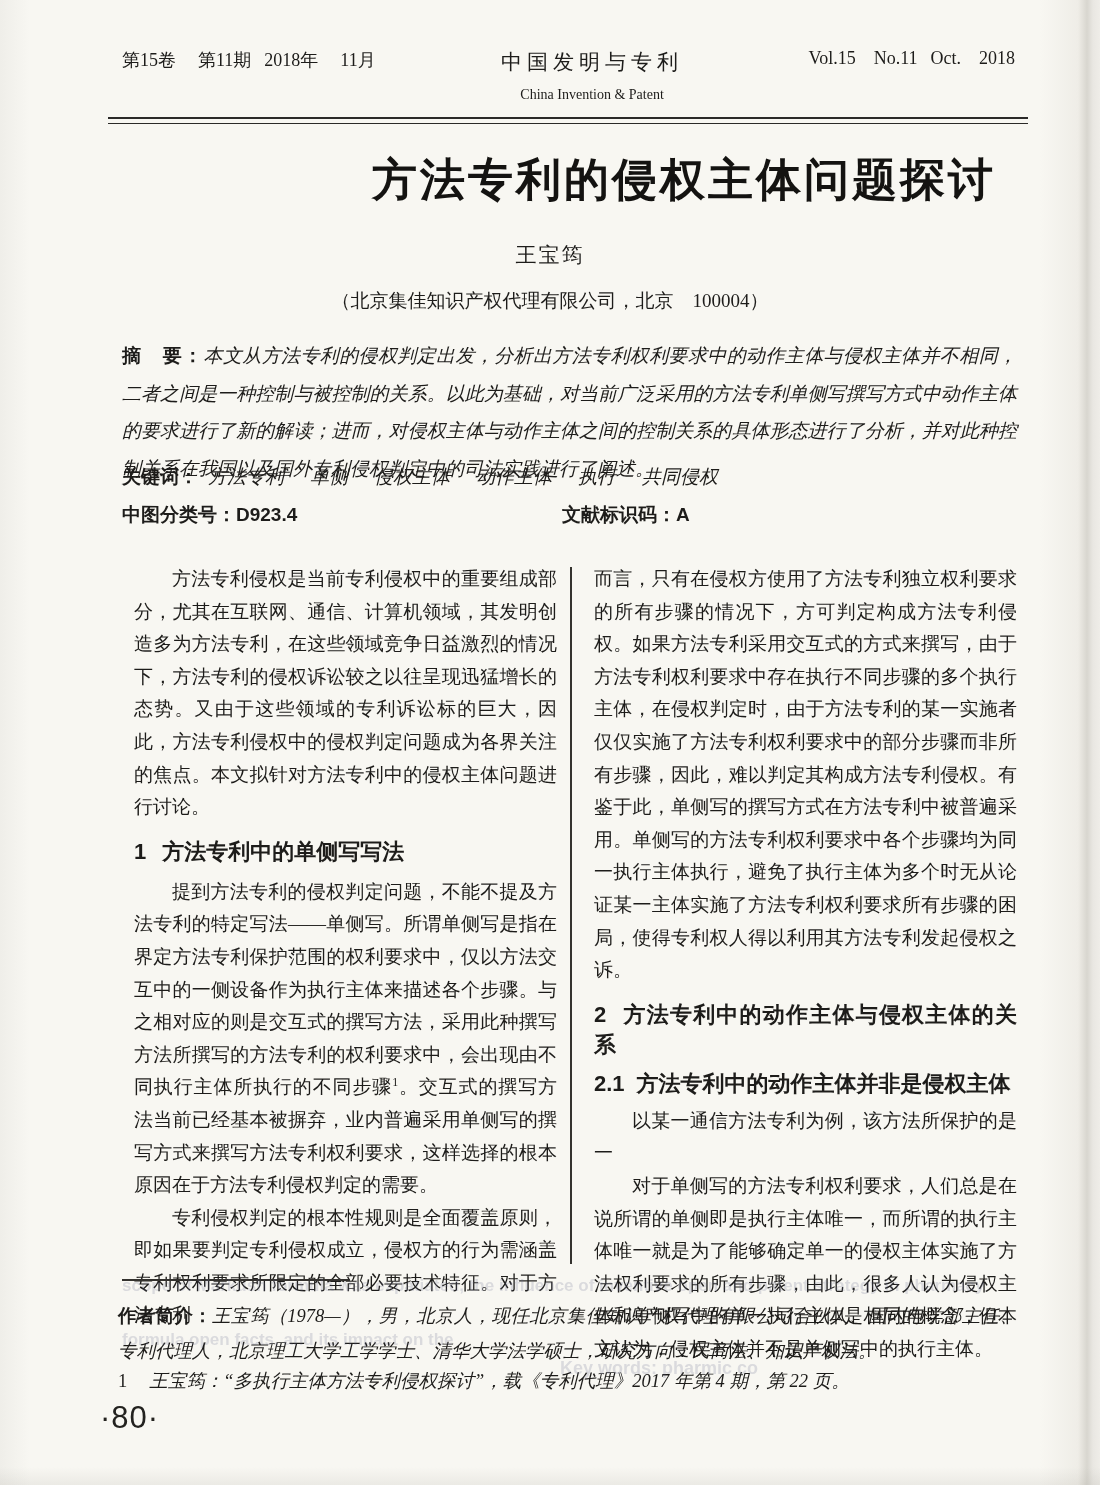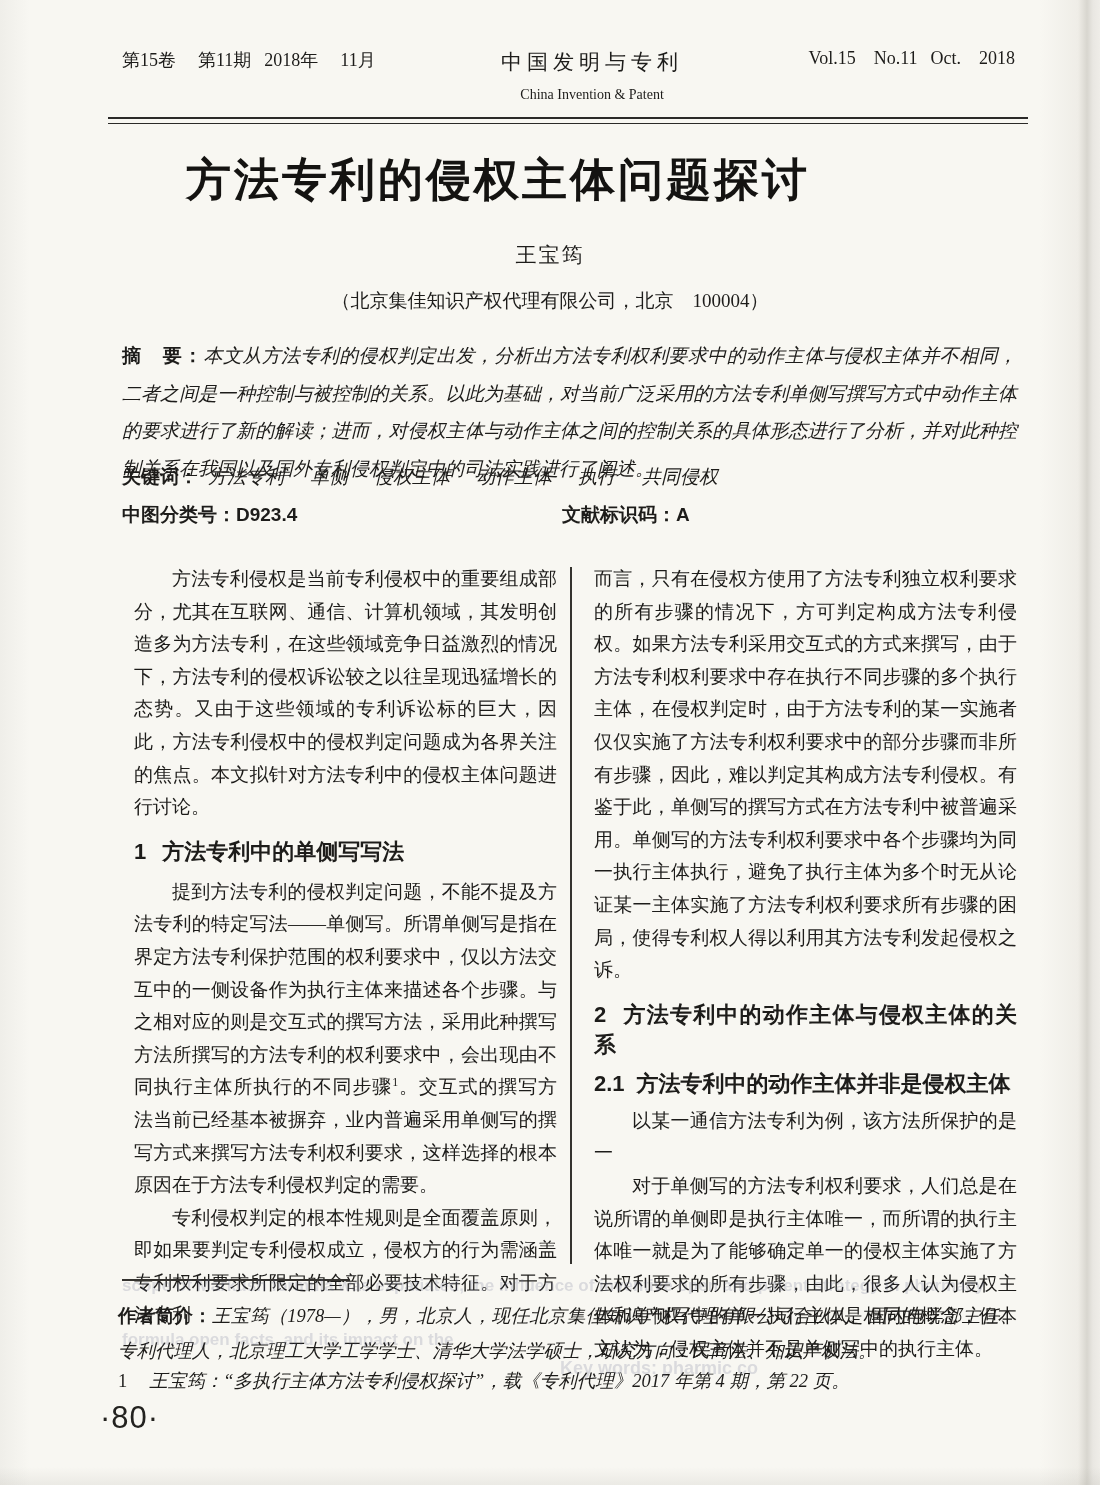--- a/index.html
+++ b/index.html
@@ -23,21 +23,21 @@
   .hdr-row{display:flex;gap:22px;white-space:nowrap;}
   .hdr-center{text-align:center;}
   .hdr-journal-cn{font-size:21px;letter-spacing:5px;font-weight:400;}
   .hdr-journal-en{font-size:14px;margin-top:11px;}
   .hdr-right .hdr-row{justify-content:flex-end;gap:18px;}
   .header-rule{
     position:absolute;left:108px;top:117px;width:920px;height:4px;
     border-top:2.5px solid #2b2a28;border-bottom:1.5px solid #2b2a28;
   }
   
-  .art-title{position:absolute;left:0;top:150px;width:996px;text-align:center;
+  .art-title{position:absolute;left:0;top:150px;width:996px;text-align:right;
     font-size:45px;font-weight:bold;letter-spacing:3px;color:#141311;}
   .art-author{position:absolute;left:0;top:241px;width:1100px;text-align:center;font-size:21px;letter-spacing:2px;}
   .art-affil{position:absolute;left:0;top:288px;width:1100px;text-align:center;font-size:19px;}
   
   .kai{font-style:italic;}
   .abstract{position:absolute;left:122px;top:337px;width:895px;
     font-size:19px;line-height:37.5px;text-align:justify;}
   .abstract .lbl{font-style:normal;font-weight:bold;font-family:"Liberation Sans","DejaVu Sans",sans-serif;letter-spacing:1px;}
   .keywords{position:absolute;left:122px;top:464px;width:895px;font-size:19px;white-space:nowrap;}
   .keywords .lbl{font-style:normal;font-weight:bold;font-family:"Liberation Sans","DejaVu Sans",sans-serif;}

